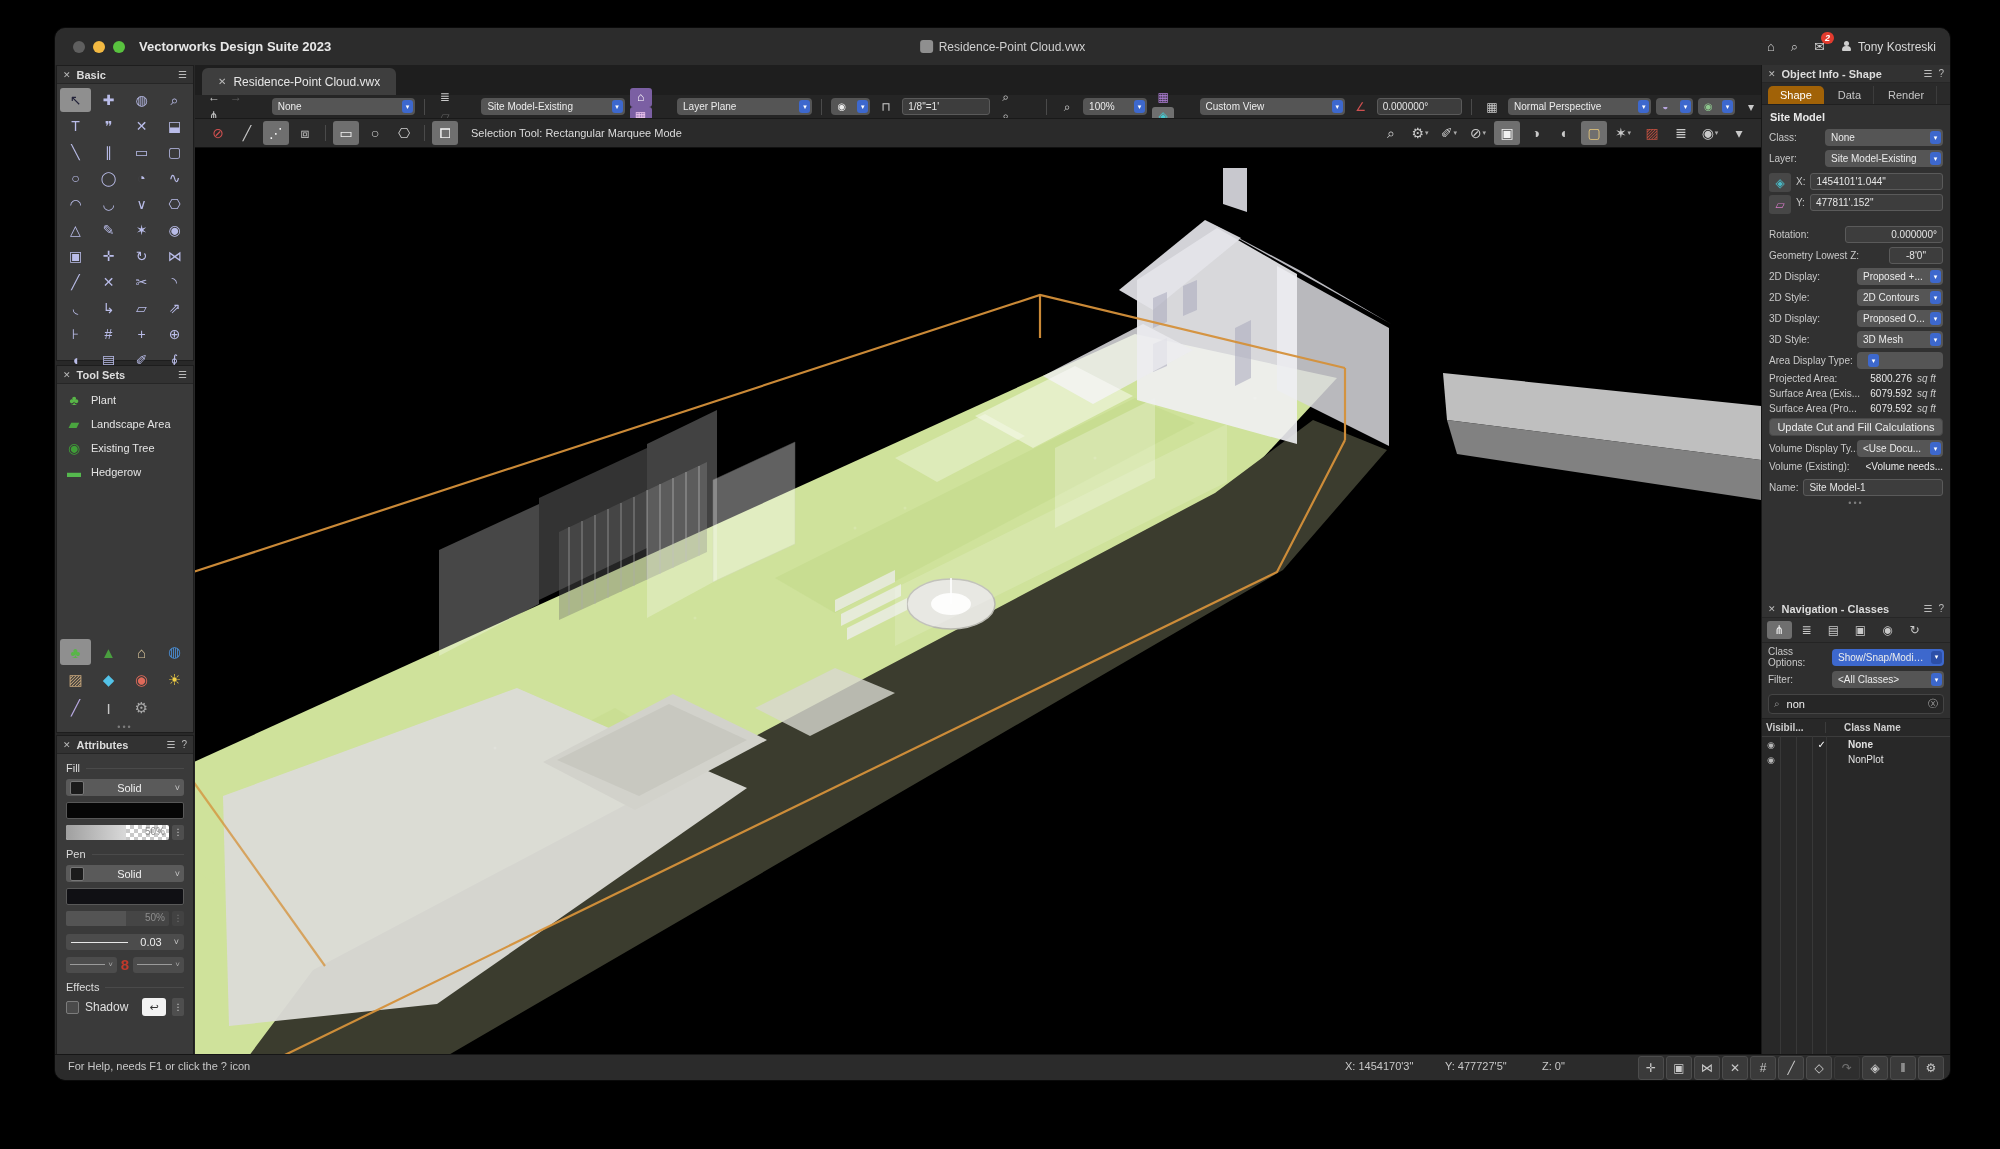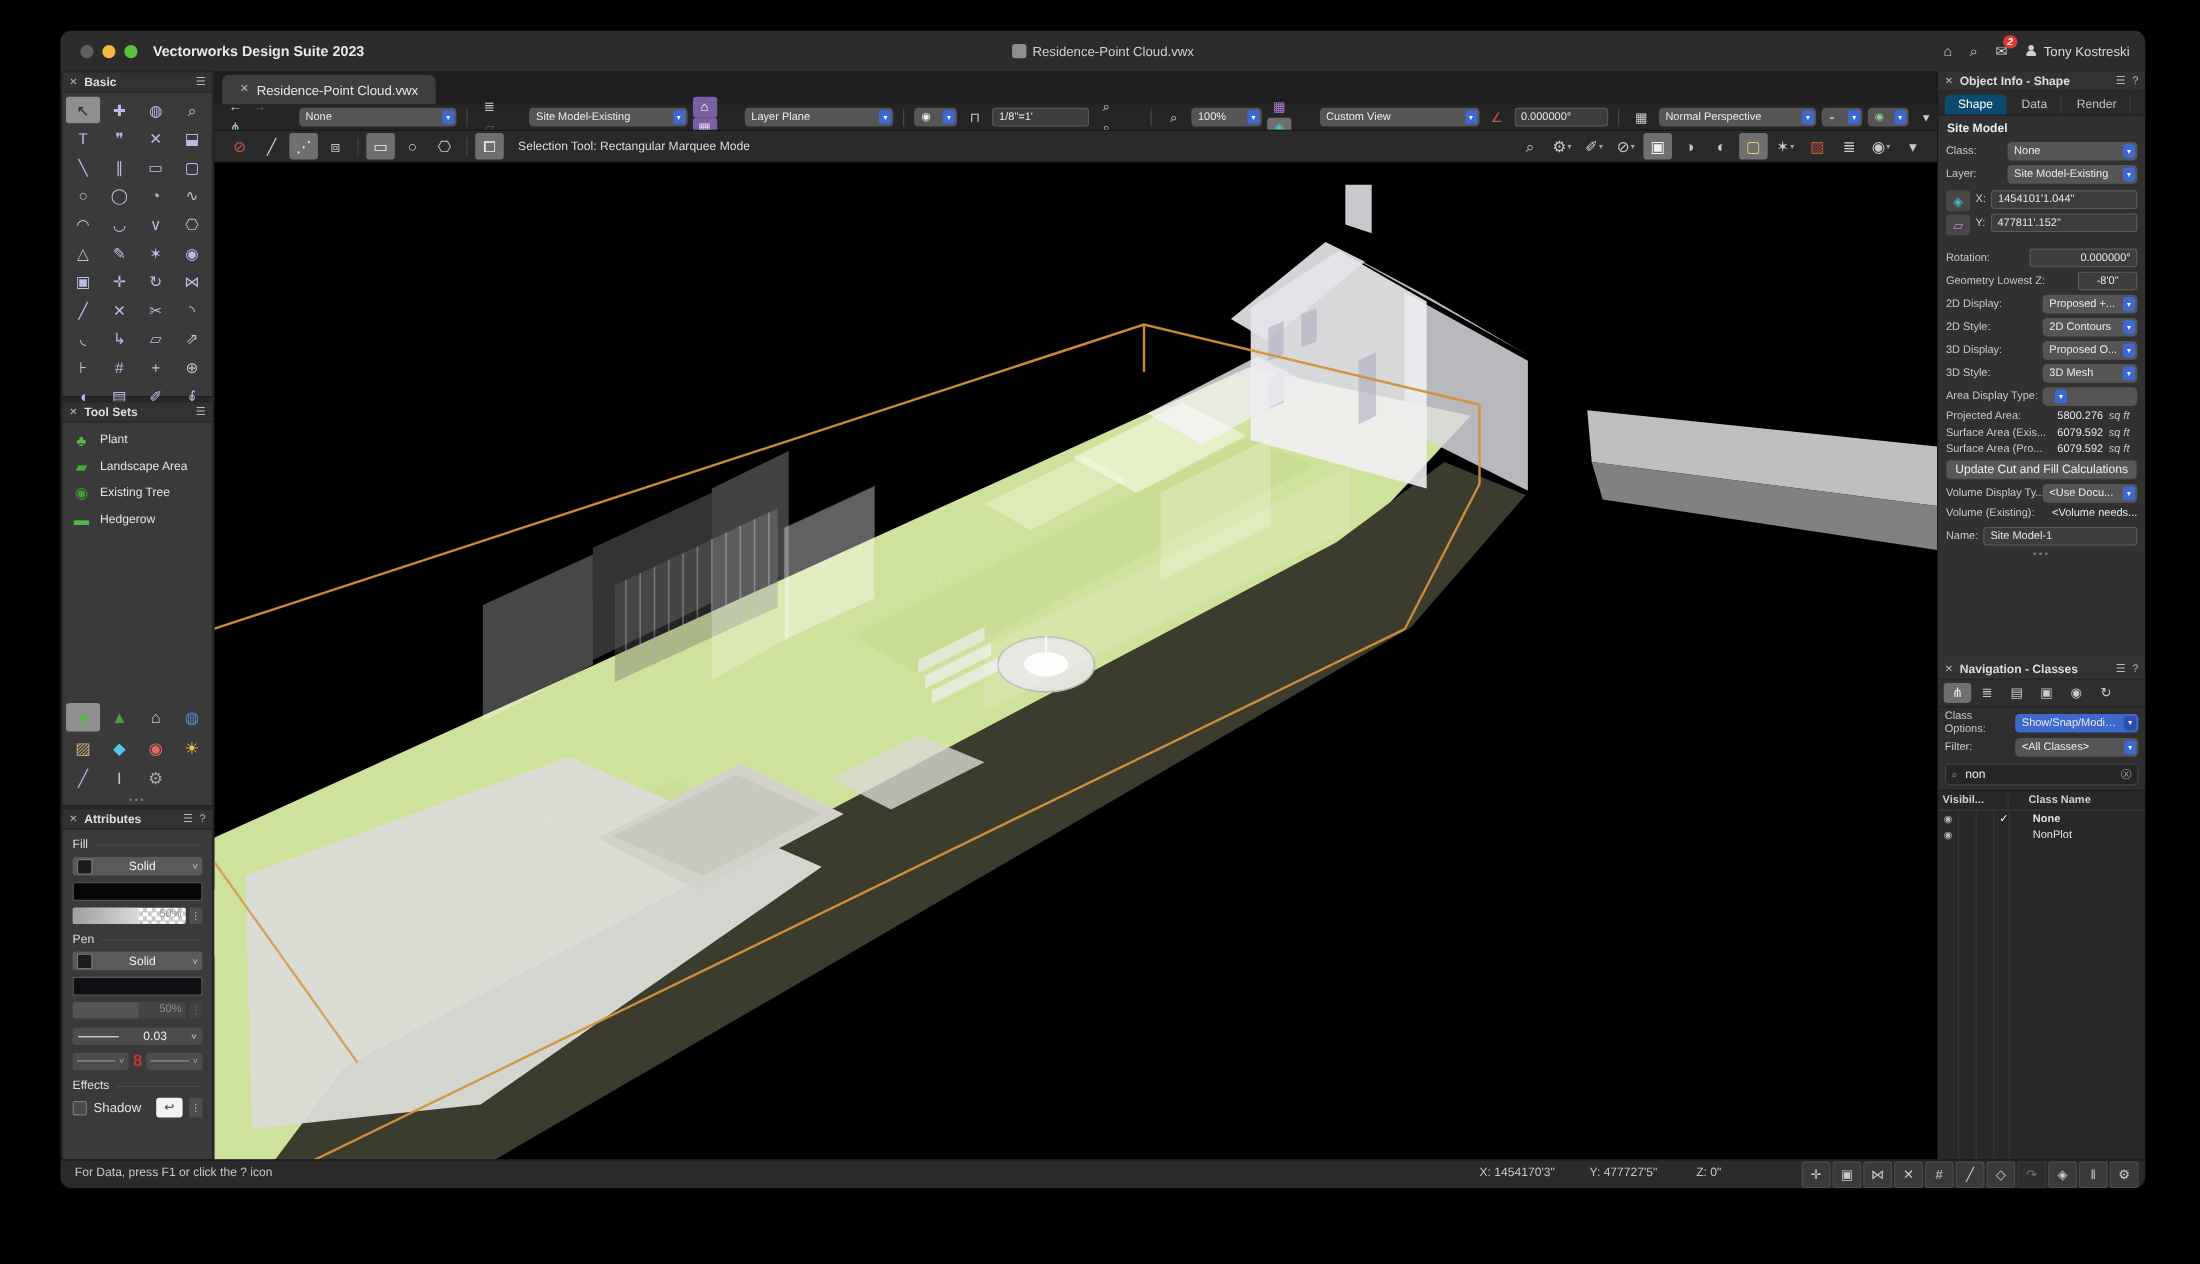--- a/index.html
+++ b/index.html
@@ -56,21 +56,21 @@
   .a-dd .lbl{flex:1;text-align:center;}
   .a-dd .ch{color:#ccc;font-size:9px;}
   .colorbar{height:15px;border:1px solid #585858;border-radius:2px;margin-bottom:6px;}
   .op-row{display:flex;align-items:center;gap:3px;margin-bottom:8px;}
   .op-bar{flex:1;height:15px;border-radius:2px;position:relative;overflow:hidden;background:repeating-conic-gradient(#ffffff 0% 25%,#c9c9c9 0% 50%) 0 0/8px 8px;}
   .op-fill{position:absolute;left:0;top:0;bottom:0;width:58%;background:linear-gradient(90deg,#9f9f9f,#d9d9d9);}
   .op-txt{position:absolute;right:4px;top:1px;font-size:10px;color:#8e8e8e;}
   .op-bar.dimmed{background:#454545;}
   .op-bar.dimmed .op-fill{background:#545454;}
   .kebab{width:12px;height:15px;background:#4e4e4e;border-radius:2px;color:#ccc;font-size:9px;line-height:15px;text-align:center;}
-  .lw-row{height:16px;background:#4c4c4c;border-radius:3px;display:flex;align-items:center;padding:0 5px;gap:22px;margin-bottom:6px;font-size:11px;color:#eee;}
+  .lw-row{height:16px;background:#4c4c4c;border-radius:3px;display:flex;align-items:center;padding:0 5px;gap:12px;margin-bottom:6px;font-size:11px;color:#eee;}
   .lw-line{flex:1;height:1px;background:#e8e8e8;}
   .mk-row{display:flex;align-items:center;gap:4px;margin-bottom:8px;}
   .mk-dd{flex:1;height:16px;background:#4c4c4c;border-radius:3px;display:flex;align-items:center;padding:0 4px;}
   .mk-line{flex:1;height:1px;background:#9a9a9a;}
   .mk-dd .ch{color:#aaa;font-size:8px;margin-left:3px;}
   .mk-8{color:#c0392b;font-size:15px;font-weight:bold;}
   .shadow-row{display:flex;align-items:center;gap:6px;margin-top:2px;}
   .cb{width:11px;height:11px;border:1px solid #7c7c7c;border-radius:2px;background:#4a4a4a;}
   .shadow-lbl{font-size:12px;color:#e0e0e0;flex:1;}
   .wbtn{width:24px;height:18px;background:#f2f2f2;border-radius:3px;color:#333;font-size:11px;text-align:center;line-height:18px;}
@@ -97,21 +97,21 @@
   .fieldpill{height:15px;background:#3d3d3d;border:1px solid #5a5a5a;border-radius:3px;font-size:10px;color:#e6e6e6;display:inline-flex;align-items:center;padding:0 5px;}
 
   .viewport{position:absolute;left:140px;top:120px;width:1567px;height:907px;background:#000;}
   .viewport svg{display:block;}
 
   
   .rightcol{position:absolute;right:0;top:37px;width:189px;bottom:25px;background:#2e2e2e;border-left:1px solid #171717;box-sizing:border-box;}
   .oi{position:absolute;top:0;left:0;right:0;height:535px;background:#313131;border-bottom:1px solid #1c1c1c;}
   .oi-tabs{display:flex;align-items:flex-end;height:21px;background:#2a2a2a;border-bottom:1px solid #202020;font-size:11px;color:#c6c6c6;padding-left:6px;gap:2px;}
   .oi-tab{padding:3px 12px 3px;border-right:1px solid #3c3c3c;}
-  .oi-tab.active{background:#0c4a6e;border-radius:5px 5px 0 0;color:#fff;border-right:none;}
+  .oi-tab.active{background:#a16207;border-radius:5px 5px 0 0;color:#fff;border-right:none;}
   .oi-heading{font-size:11px;font-weight:bold;color:#e9e9e9;padding:6px 8px 2px;}
   .oirow{display:flex;align-items:center;padding:0 7px;margin-top:4px;font-size:10px;color:#c9c9c9;}
   .oirow .rl{flex:1;white-space:nowrap;overflow:hidden;}
   .oirow .dd{width:118px;}
   .oirow .dd.small{width:86px;}
   .oirow .val{color:#e8e8e8;}
   .oirow .unit{color:#c9c9c9;margin-left:5px;width:26px;font-style:italic;}
   .xy-block{display:flex;gap:5px;padding:6px 7px 2px;}
   .xy-icons{display:flex;flex-direction:column;gap:3px;}
   .xy-ic{width:22px;height:19px;background:#474747;border-radius:3px;display:flex;align-items:center;justify-content:center;font-size:12px;}
@@ -723,21 +723,21 @@
               <span class="eye">◉</span>
               <span class="chk"></span>
               <span class="cname">NonPlot</span>
             </div>
           </div>
       </div>
     </div>
   </div>
 
   <div class="statusbar">
-    <span class="sb-help">For Data, press F1 or click the ? icon</span>
+    <span class="sb-help">For Help, needs F1 or click the ? icon</span>
     <span class="sb-x">X: 1454170'3"</span>
     <span class="sb-y">Y: 477727'5"</span>
     <span class="sb-z">Z: 0"</span>
     <span class="sb-icons">
         <span class="ticon">✛</span>
         <span class="ticon">▣</span>
         <span class="ticon">⋈</span>
         <span class="ticon">✕</span>
         <span class="ticon">#</span>
         <span class="ticon">╱</span>

